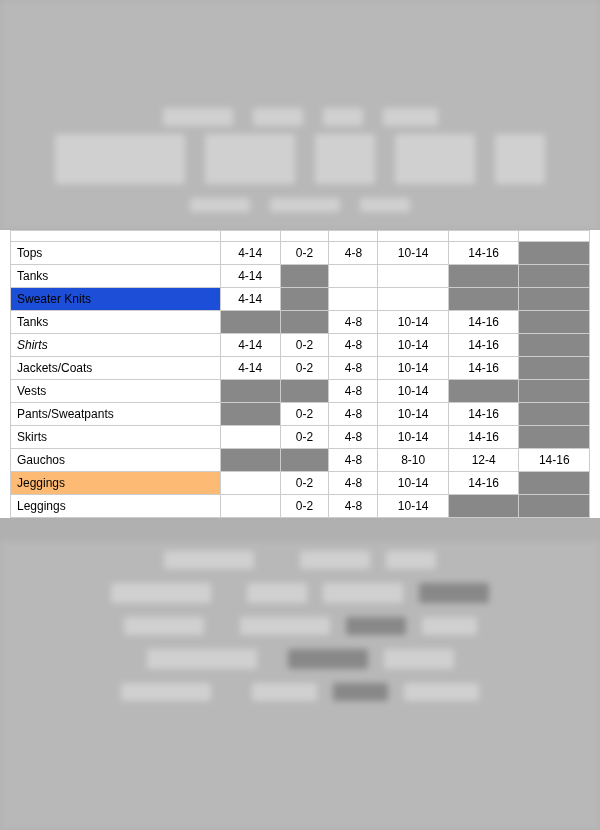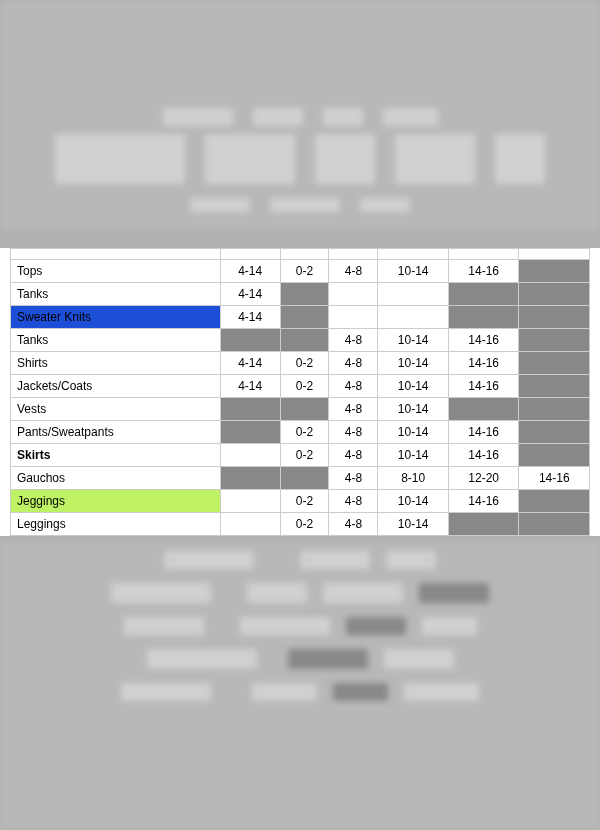--- a/index.html
+++ b/index.html
@@ -37,21 +37,21 @@
     }
 
     .blurred-cell {
       background: #d0d0d0;
       border-radius: 3px;
     }
 
     
     .table-container {
       position: absolute;
-      top: 248px;
+      top: 230px;
       left: 0;
       right: 0;
       padding: 0 10px;
       background: white;
     }
 
     table {
       width: 100%;
       border-collapse: collapse;
       background: white;
@@ -187,21 +187,21 @@
         <tr>
           <td style="background: white; font-weight: normal;">Tanks</td>
           <td style="background: rgb(136, 136, 136);"></td>
           <td style="background: rgb(136, 136, 136);"></td>
           <td>4-8</td>
           <td>10-14</td>
           <td>14-16</td>
           <td style="background: rgb(136, 136, 136);"></td>
         </tr>
         <tr>
-          <td style="background: white; font-weight: normal;">Shirts</td>
+          <td style="background: white; font-weight: normal; font-style: italic;">Shirts</td>
           <td>4-14</td>
           <td>0-2</td>
           <td>4-8</td>
           <td>10-14</td>
           <td>14-16</td>
           <td style="background: rgb(136, 136, 136);"></td>
         </tr>
         <tr>
           <td style="background: white; font-weight: normal;">Jackets/Coats</td>
           <td>4-14</td>
@@ -223,39 +223,39 @@
         <tr>
           <td style="background: white; font-weight: normal;">Pants/Sweatpants</td>
           <td style="background: rgb(136, 136, 136);"></td>
           <td>0-2</td>
           <td>4-8</td>
           <td>10-14</td>
           <td>14-16</td>
           <td style="background: rgb(136, 136, 136);"></td>
         </tr>
         <tr>
-          <td style="background: white; font-weight: bold;">Skirts</td>
+          <td style="background: white; font-weight: normal;">Skirts</td>
           <td></td>
           <td>0-2</td>
           <td>4-8</td>
           <td>10-14</td>
           <td>14-16</td>
           <td style="background: rgb(136, 136, 136);"></td>
         </tr>
         <tr>
           <td style="background: white; font-weight: normal;">Gauchos</td>
           <td style="background: rgb(136, 136, 136);"></td>
           <td style="background: rgb(136, 136, 136);"></td>
           <td>4-8</td>
           <td>8-10</td>
-          <td>12-20</td>
-          <td>14-16</td>
-        </tr>
-        <tr>
-          <td style="background: #bef264; font-weight: normal;">Jeggings</td>
+          <td>12-4</td>
+          <td>14-16</td>
+        </tr>
+        <tr>
+          <td style="background: #fdba74; font-weight: normal;">Jeggings</td>
           <td></td>
           <td>0-2</td>
           <td>4-8</td>
           <td>10-14</td>
           <td>14-16</td>
           <td style="background: rgb(136, 136, 136);"></td>
         </tr>
         <tr>
           <td style="background: white; font-weight: normal;">Leggings</td>
           <td></td>

